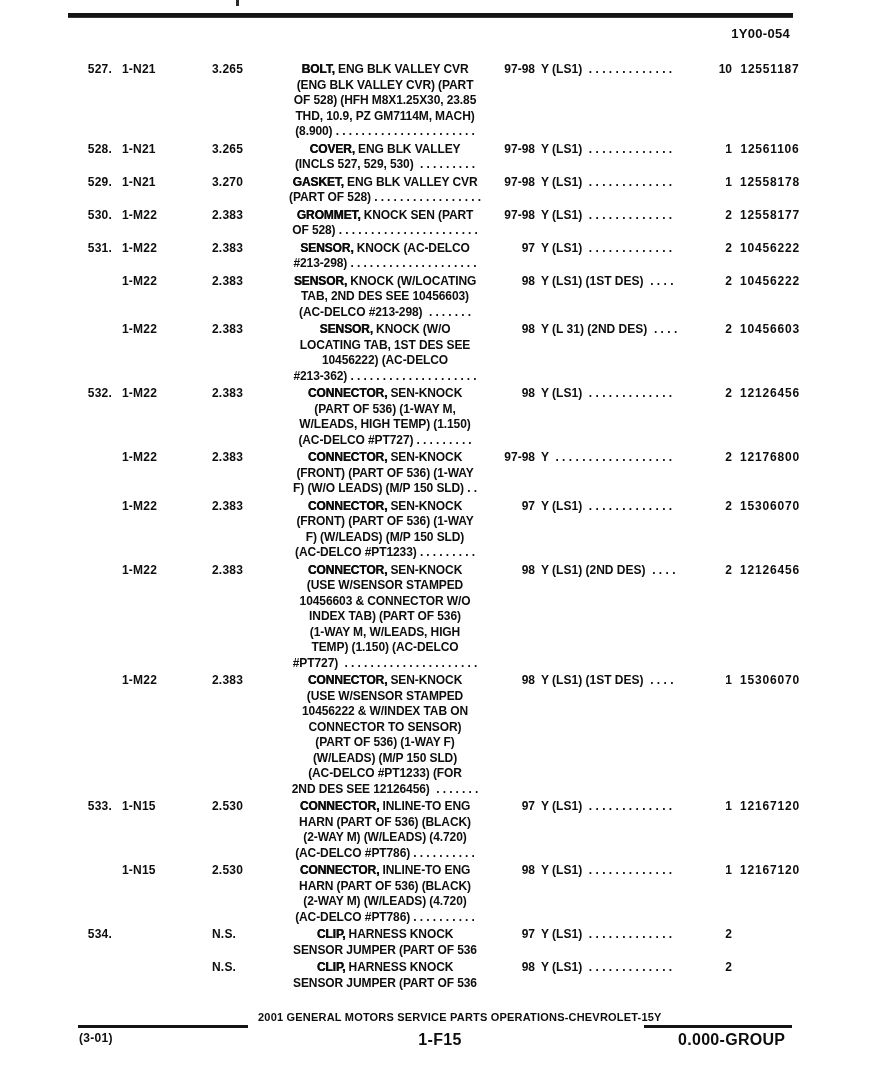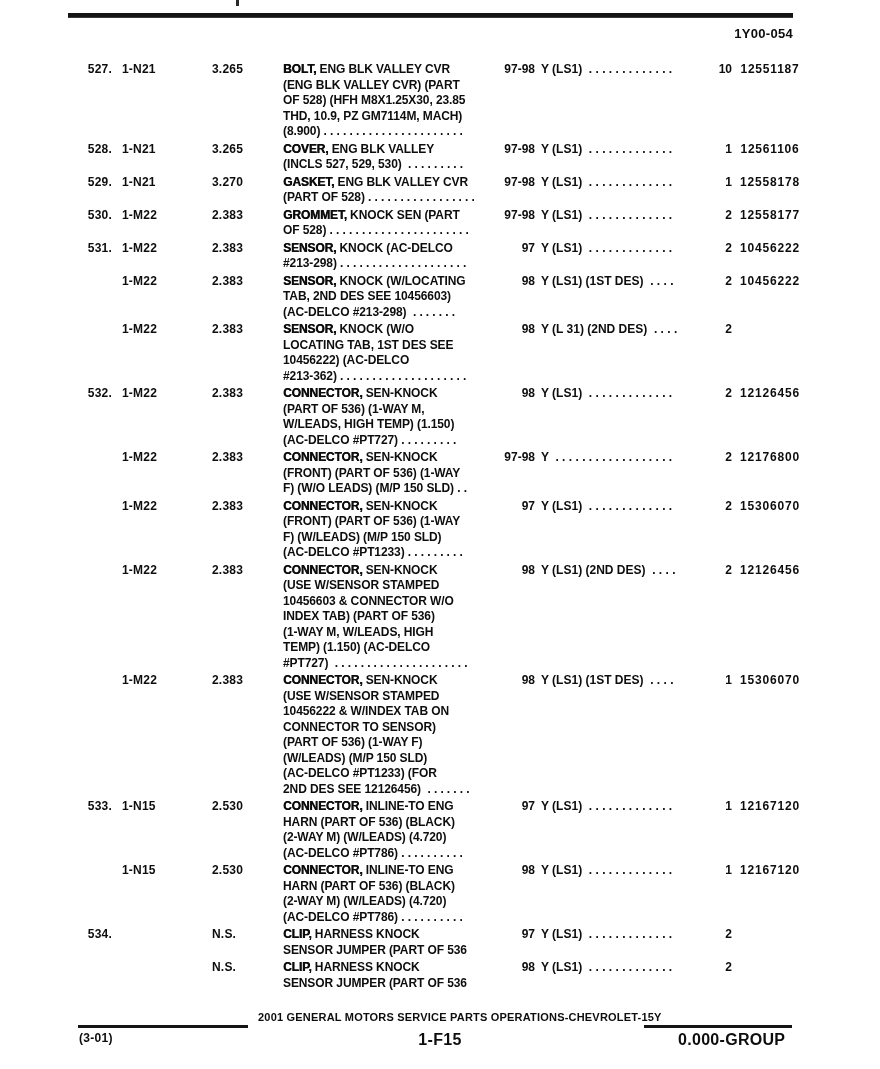--- a/index.html
+++ b/index.html
@@ -9,31 +9,31 @@
     -webkit-font-smoothing:none;
   }
   .page { position:absolute; inset:0; overflow:hidden; }
 
   .tick { position:absolute; left:236px; top:0; width:3px; height:6px; background:#2a2a2a; }
   .top-rule {
     position:absolute; left:68px; top:13px; width:725px; height:4px;
     background:#141414; border-bottom:1px solid #3a3a3a;
   }
   .header-code {
-    position:absolute; top:26px; left:0; width:783px; text-align:right;
-    font-size:13px; letter-spacing:0.3px;padding-left:10px;
+    position:absolute; top:26px; left:7px; width:783px; text-align:right;
+    font-size:13px; letter-spacing:0.3px;
   }
 
   .parts-table { position:absolute; top:42px; left:0; width:880px; font-size:12px; line-height:15.5px;margin-top:20px; }
   .row { display:grid; grid-template-columns:112px 98px 73px 204px 48px 155px 42px 76px; margin-bottom:2px; }
   .c { min-height:1px; }
   .c-item  { text-align:right; letter-spacing:0.2px; }
   .c-code  { padding-left:10px; letter-spacing:0.2px; }
   .c-group { padding-left:2px; letter-spacing:0.2px; }
-  .c-desc  { white-space:pre; letter-spacing:-0.1px; }
+  .c-desc  { white-space:pre; letter-spacing:-0.1px;text-align:center; }
   .c-desc .lead { text-shadow:0.45px 0 0 currentColor; }
   .c-years { text-align:right; white-space:pre; }
   .c-usage { padding-left:6px; white-space:pre; overflow:hidden; }
   .c-qty   { text-align:right; }
   .c-part  { text-align:center; letter-spacing:0.8px; }
 
   .footer { position:absolute; top:1008px; left:0; width:800px; height:87px; }
   .f-line { position:absolute; top:17px; height:3px; background:#141414; }
   .f-line-left  { left:78px;  width:170px; }
   .f-line-right { left:644px; width:148px; }
@@ -118,20 +118,21 @@
   </div>
 
   <div class="row">
     <div class="c c-item"></div>
     <div class="c c-code">1-M22</div>
     <div class="c c-group">2.383</div>
     <div class="c c-desc"><div><span class="lead">SENSOR,</span> KNOCK (W/O</div><div>LOCATING TAB, 1ST DES SEE</div><div>10456222) (AC-DELCO</div><div>#213-362) . . . . . . . . . . . . . . . . . . . .</div></div>
     <div class="c c-years">98</div>
     <div class="c c-usage">Y (L 31) (2ND DES)  . . . .</div>
     <div class="c c-qty">2</div>
+    <div class="c c-part">10456603</div>
   </div>
 
   <div class="row">
     <div class="c c-item">532.</div>
     <div class="c c-code">1-M22</div>
     <div class="c c-group">2.383</div>
     <div class="c c-desc"><div><span class="lead">CONNECTOR,</span> SEN-KNOCK</div><div>(PART OF 536) (1-WAY M,</div><div>W/LEADS, HIGH TEMP) (1.150)</div><div>(AC-DELCO #PT727) . . . . . . . . .</div></div>
     <div class="c c-years">98</div>
     <div class="c c-usage">Y (LS1)  . . . . . . . . . . . . .</div>
     <div class="c c-qty">2</div>

